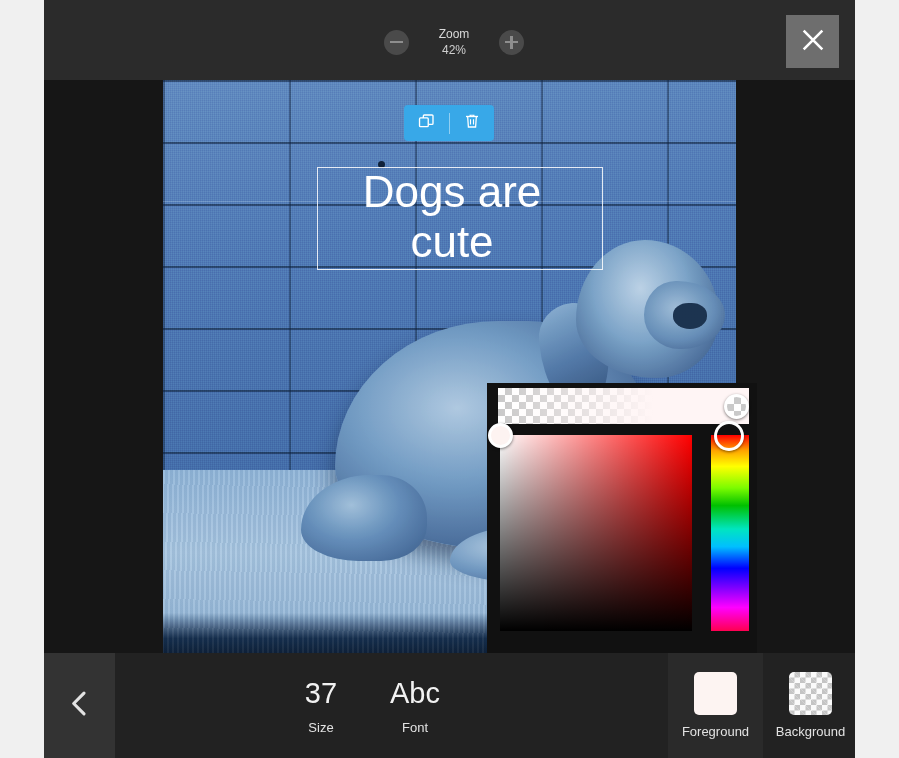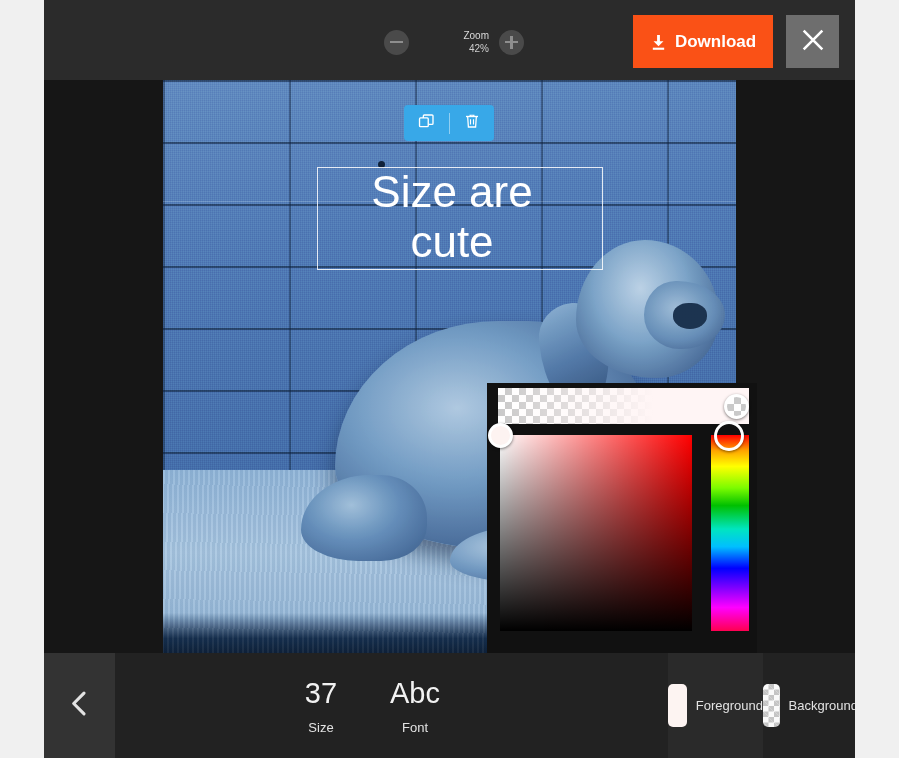--- a/index.html
+++ b/index.html
@@ -50,22 +50,22 @@
     cursor: pointer; flex: none;
   }
   .zoom-circle .bar-h, .zoom-circle .bar-v {
     position: absolute; background: #8e8e8e;
   }
   .zoom-circle .bar-h { width: 13px; height: 2.5px; }
   .zoom-circle .bar-v { width: 2.5px; height: 13px; }
   .zoom-circle-inner { position: relative; width: 13px; height: 13px;
     display: flex; align-items: center; justify-content: center; }
   .zoom-text {
-    text-align: right; color: #d9d9d9; line-height: 1.35;
-    font-size: 10px; width: 70px; user-select: none;
+    text-align: center; color: #d9d9d9; line-height: 1.35;
+    font-size: 12px; width: 70px; user-select: none;
   }
   .zoom-text .pct { color: #cfcfcf; }
 
   .download-btn {
     position: absolute; left: 589px; top: 15px;
     width: 140px; height: 53px;
     background: #fa5116;
     color: #fff;
     display: flex; align-items: center; justify-content: center; gap: 8px;
     font-size: 17px; font-weight: bold;
@@ -286,21 +286,21 @@
     position: absolute; top: 0; height: 105px;
     display: flex; flex-direction: column; align-items: center;
     justify-content: center; gap: 9px;
     cursor: pointer; user-select: none;
   }
   .tool-glyph { color: #f2f2f2; font-size: 29px; line-height: 1; height: 34px;
     display:flex; align-items:center; justify-content:center; }
   .tool-label { color: #e2e2e2; font-size: 13px; }
   .swatch-panel {
     position: absolute; top: 0; height: 105px; width: 95px;
-    display: flex; align-items: center;
+    display: flex; flex-direction: column; align-items: center;
     justify-content: center; gap: 9px;
     cursor: pointer; user-select: none;
   }
   .swatch {
     width: 43px; height: 43px; border-radius: 5px;
     background: #fdf4f2;
   }
   .swatch-checker {
     background-image:
       linear-gradient(45deg, #c4c4c4 25%, transparent 25%, transparent 75%, #c4c4c4 75%),
@@ -331,29 +331,20 @@
         <div class="pct">42%</div>
       </div>
       <div class="zoom-circle">
         <span class="zoom-circle-inner">
           <span class="bar-h"></span>
             <span class="bar-v"></span>
         </span>
       </div>
     </div>
 
-    <div class="download-btn">
-      <span class="dl-icon">
-        <svg viewBox="0 0 24 24" width="17" height="18">
-          <path d="M10 2 H14 V11 H19 L12 18 L5 11 H10 Z" fill="#ffffff"></path>
-          <rect x="4" y="20" width="16" height="3" fill="#ffffff"></rect>
-        </svg>
-      </span>
-      <span>Download</span>
-    </div>
 
     <div class="close-btn">
       <span>
         <svg viewBox="0 0 24 24" width="28" height="28">
           <path d="M4 4 L20 20 M20 4 L4 20" stroke="#ffffff" stroke-width="2.2" fill="none"></path>
         </svg>
       </span>
     </div>
   </div>
 
@@ -369,21 +360,21 @@
       <div class="dog-body"></div>
       <div class="dog-leg"></div>
       <div class="dog-paw"></div>
       <div class="dog-ear"></div>
       <div class="dog-head"></div>
       <div class="dog-snout"></div>
       <div class="dog-nose"></div>
       <div class="photo-noise"></div>
 
       <div class="textbox">
-        <div class="textbox-text">Size are
+        <div class="textbox-text">Dogs are
 cute</div>
       </div>
 
       <div class="obj-toolbar">
         <div class="obj-btn">
           <span>
             <svg viewBox="0 0 24 24" width="19" height="19">
               <rect x="3.2" y="7.5" width="11" height="11" rx="1.2" fill="none" stroke="#ffffff" stroke-width="1.7"></rect>
               <path d="M8 7.5 V5 a1.2 1.2 0 0 1 1.2-1.2 H19 a1.2 1.2 0 0 1 1.2 1.2 V14.5 a1.2 1.2 0 0 1 -1.2 1.2 H14.2" fill="none" stroke="#ffffff" stroke-width="1.7"></path>
             </svg>

